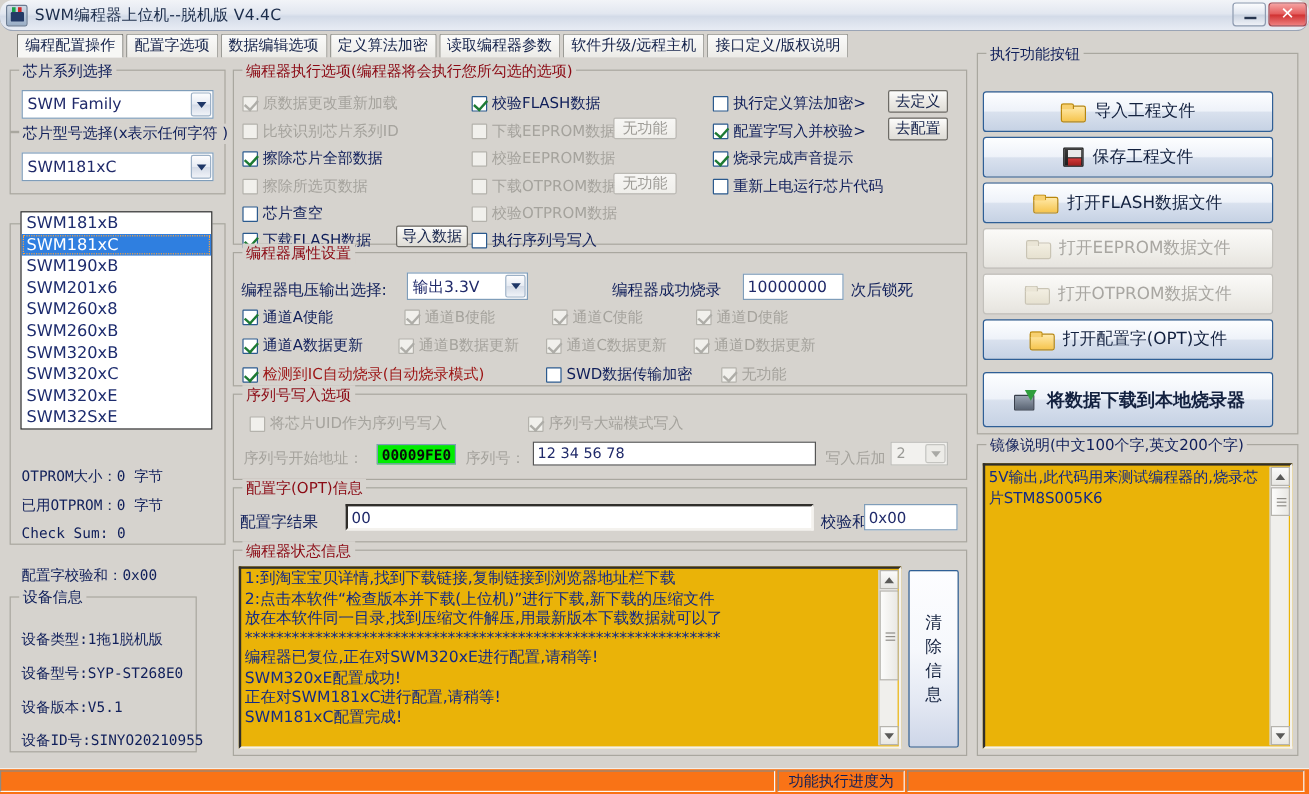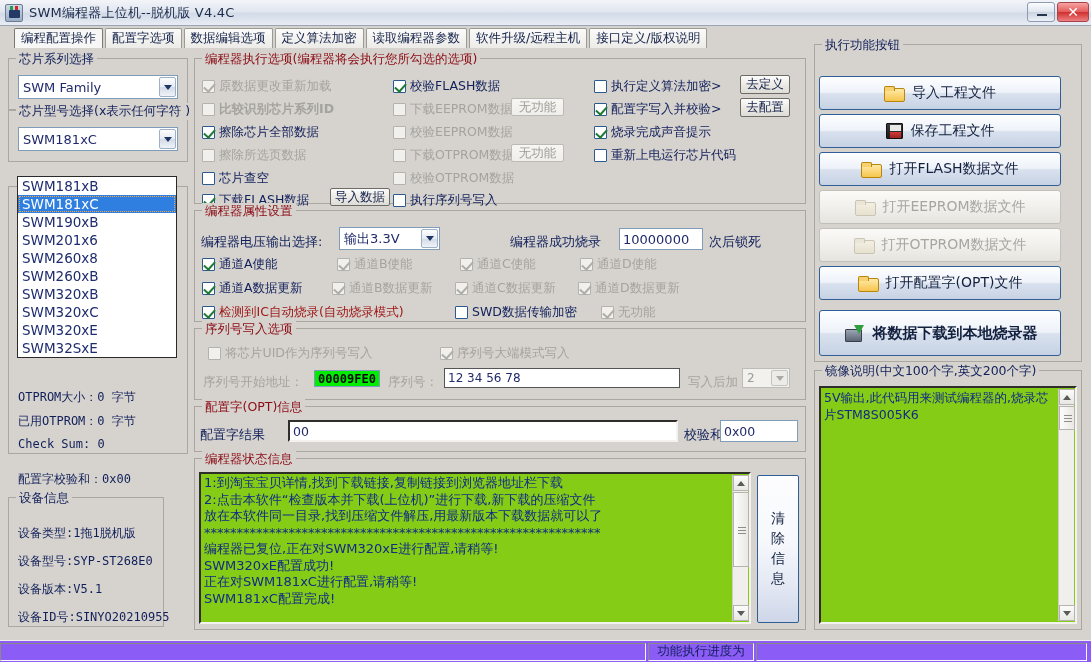--- a/index.html
+++ b/index.html
@@ -11,21 +11,21 @@
     font-family: "DejaVu Sans", sans-serif;
     font-size: 12px;
   }
   body { position: relative; }
 
   
   #titlebar {
     position: absolute; left: 0; top: 0; width: 1091px; height: 26px;
     background: linear-gradient(to bottom, #f2f4f8 0%, #e2e7f0 45%, #d3dbe8 55%, #e8ecf4 100%);
     border-bottom: 1px solid #9aa4b5;
-    display: flex; align-items: center;
+    display: flex; align-items: center; border-radius: 11px;
   }
   #titlebar .tb-icon {
     width: 18px; height: 18px; margin-left: 5px; margin-right: 6px;
     background: linear-gradient(to bottom,#cfd8e4,#9aaec6);
     border: 1px solid #6b7c93; border-radius: 2px;
     position: relative; flex: none;
   }
   #titlebar .tb-icon::before {
     content:""; position:absolute; left:3px; top:5px; width:11px; height:8px;
     background:#243a66; border-radius:1px;
@@ -182,21 +182,21 @@
   
   #chipList {
     position:absolute; background:#fff; border:1px solid #2a2a2a; z-index:40;
     font-size:13.5px; color:#1d2c6e; padding:0;
   }
   #chipList .opt { height:18px; line-height:18px; padding-left:4px; white-space:nowrap; }
   #chipList .opt.sel { background:#2f7fe0; color:#fff; outline:1px dotted #ffa53a; outline-offset:-2px; }
 
   
   .memo {
-    position:absolute; background:#84cc16;
+    position:absolute; background:#eab308;
     border:2px inset #d6d3ce; border-color:#848078 #f4f2ee #f4f2ee #848078;
     overflow:hidden;
   }
   .memo .inner {
     position:absolute; left:3px; top:1px; right:18px; bottom:2px;
     font-size:13px; line-height:16.5px; color:#132a86; white-space:pre; overflow:hidden;
   }
   .memo .inner.small { font-size:12.5px; line-height:17px; white-space:pre-wrap; }
   .vsb {
     position:absolute; right:1px; top:1px; bottom:1px; width:16px;
@@ -223,22 +223,22 @@
   #clearBtn {
     position:absolute; border:1px solid #2f5f96; border-radius:2px;
     background: linear-gradient(to bottom,#fdfdff 0%,#f6f8fc 45%,#e3e8f3 75%,#ced6e8 100%);
     display:flex; flex-direction:column; align-items:center; justify-content:center;
     font-size:14px; color:#13213f; gap:2px;
   }
 
   
   #statusbar {
     position:absolute; left:0; bottom:0; width:1091px; height:22px;
-    background:#8b5cf6; border-top:1px solid #f1efeb;
-    display:flex; align-items:center;
+    background:#f97316; border-top:1px solid #f1efeb;
+    display:flex; align-items:flex-end;
   }
   .sbcell {
     height:18px; margin:2px 2px 2px 0;
     border:1px solid; border-color:#8d8a84 #faf8f5 #faf8f5 #8d8a84;
     display:flex; align-items:center; padding:0 5px;
     font-size:12.5px; color:#101f5a; white-space:nowrap;
   }
 </style>
 </head>
 <body>
@@ -311,21 +311,21 @@
 <div class="stxt mono" style="left:18px; top:609px;">设备ID号:SINYO20210955</div>
 
 <div class="gbox" style="left:194px; top:58px; width:612px; height:146px;">
   <span class="glabel">编程器执行选项(编程器将会执行您所勾选的选项)</span>
 </div>
 
 <div class="cb dim checked" style="left:202px; top:78px;">
   <span class="box"></span>
   <span class="lbl">原数据更改重新加载</span>
 </div>
-<div class="cb dim" style="left:202px; top:101px;font-weight:bold;">
+<div class="cb dim" style="left:202px; top:101px;">
   <span class="box"></span>
   <span class="lbl">比较识别芯片系列ID</span>
 </div>
 <div class="cb checked" style="left:202px; top:124px;">
   <span class="box"></span>
   <span class="lbl">擦除芯片全部数据</span>
 </div>
 <div class="cb dim" style="left:202px; top:147px;">
   <span class="box"></span>
   <span class="lbl">擦除所选页数据</span>

